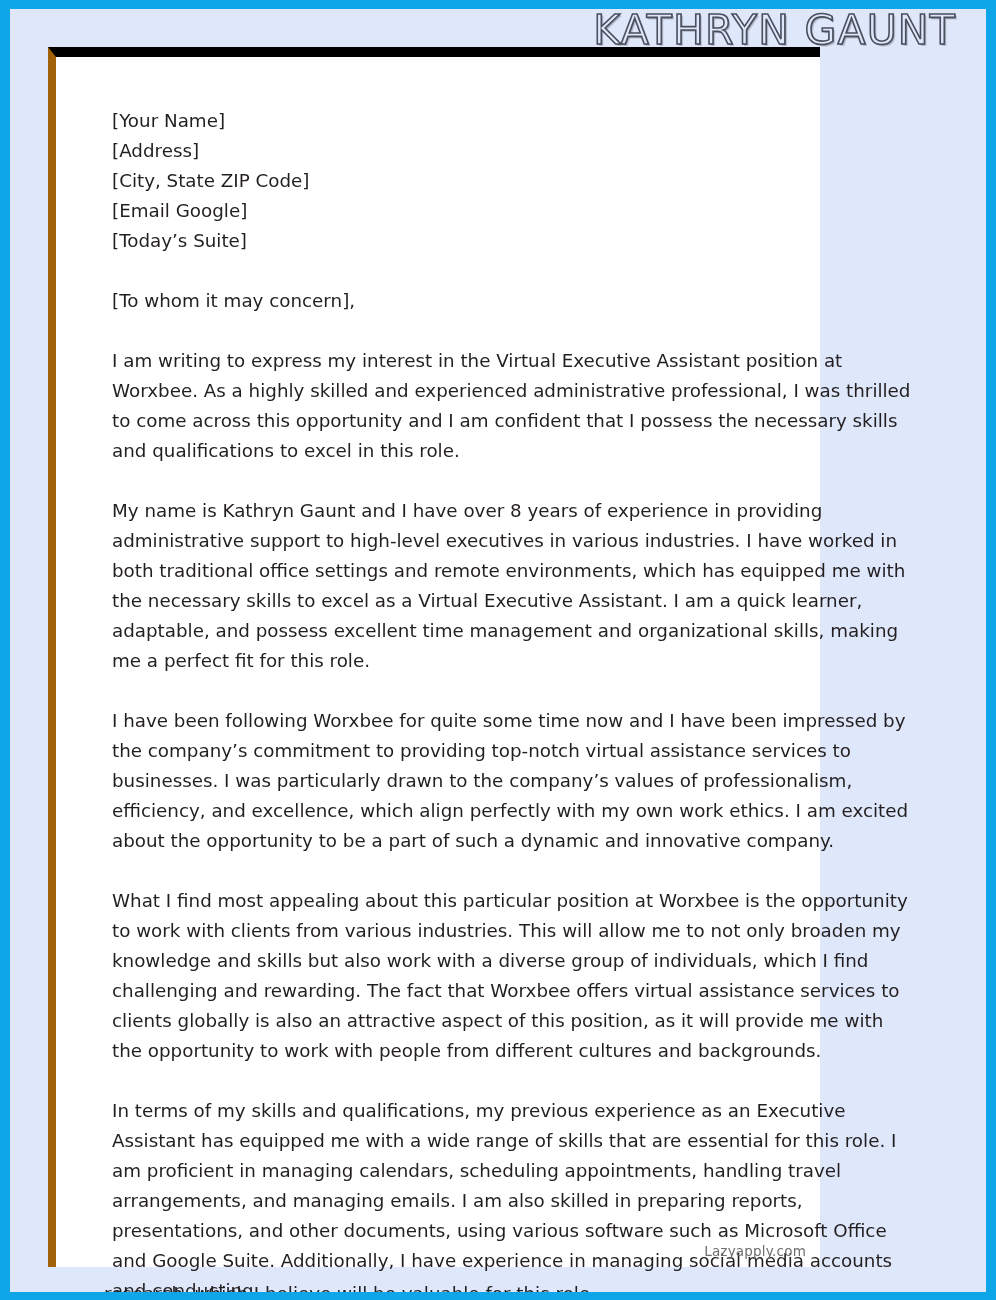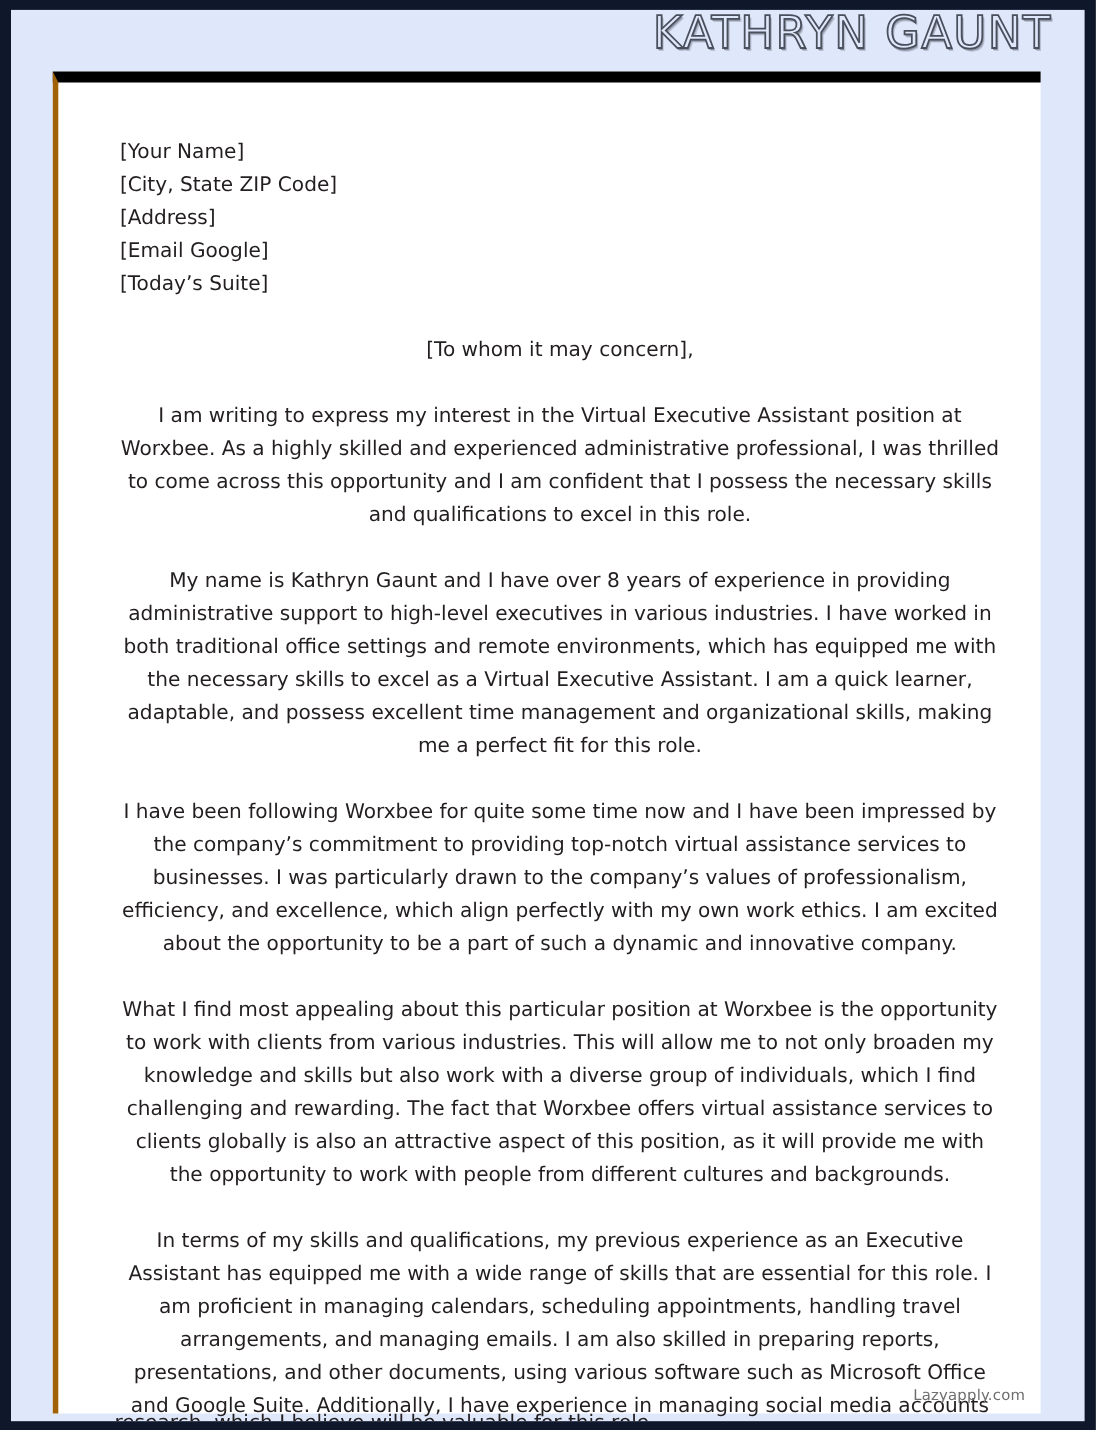--- a/index.html
+++ b/index.html
@@ -14,21 +14,21 @@
     overflow: hidden;
   }
 
   
   #page-frame {
     position: absolute;
     left: 0;
     top: 0;
     width: 996px;
     height: 1300px;
-    background: #0f172a;
+    background: #0ea5e9;
     box-sizing: border-box;
   }
   #page-canvas {
     position: absolute;
     left: 10px;
     top: 9px;
     width: 976px;
     height: 1283px;
     background: #dfe7fb;
     overflow: hidden;
@@ -55,46 +55,45 @@
     text-shadow:
        1px 1px 0 #8d93a3,
        2px 2px 0 #b9c0d2;
     white-space: nowrap;
   }
 
   
   #letter-card {
     position: absolute;
     left: 38px;
-    top: 56px;
-    width: 898px;
+    top: 38px;
+    width: 772px;
     height: 1220px;
     background: #ffffff;
     box-sizing: border-box;
     border-top: 10px solid #000000;
-    border-left: 5px solid #a16207;
+    border-left: 8px solid #a16207;
     overflow: visible;
   }
 
   #letter-body {
     position: absolute;
     left: 56px;
     top: 49px;
     width: 800px;
     font-size: 18.3px;
     line-height: 30px;
     color: #231f20;
   }
   #letter-body .addr-line {
     white-space: nowrap;
   }
   #letter-body .para {
     margin: 0;
     padding: 0;
-    text-align: center;
   }
   #letter-body .gap {
     height: 30px;
   }
 
   
   #overflow-line {
     position: absolute;
     left: 94px;
     top: 1270px;
@@ -122,22 +121,22 @@
   <div id="page-canvas">
 
     <div id="letterhead">
       <div id="letterhead-name">KATHRYN GAUNT</div>
     </div>
 
     <div id="letter-card">
       <div id="letter-body">
 
         <div class="addr-line">[Your Name]</div>
+        <div class="addr-line">[Address]</div>
         <div class="addr-line">[City, State ZIP Code]</div>
-        <div class="addr-line">[Address]</div>
         <div class="addr-line">[Email Google]</div>
         <div class="addr-line">[Today’s Suite]</div>
 
         <div class="gap"></div>
 
         <div class="para">[To whom it may concern],</div>
 
         <div class="gap"></div>
 
         <div class="para">I am writing to express my interest in the Virtual Executive Assistant position at Worxbee. As a highly skilled and experienced administrative professional, I was thrilled to come across this opportunity and I am confident that I possess the necessary skills and qualifications to excel in this role.</div>

